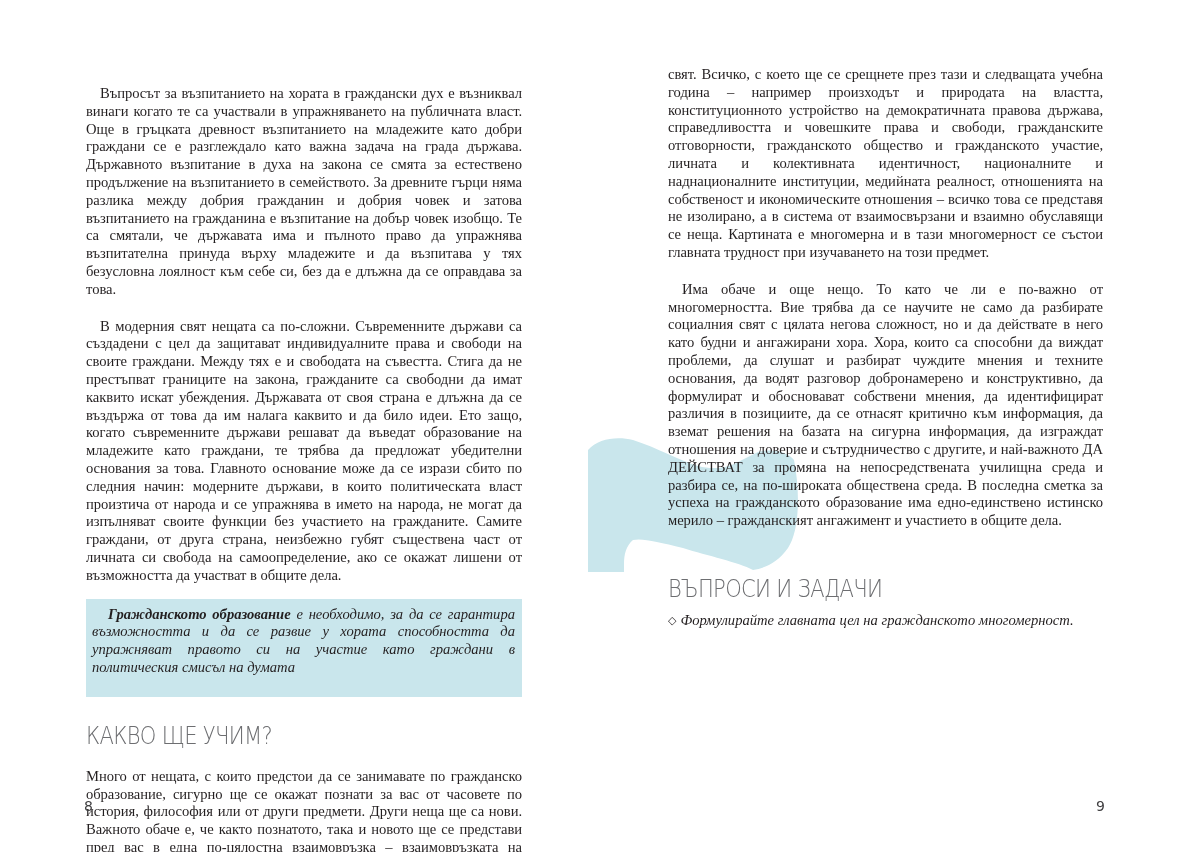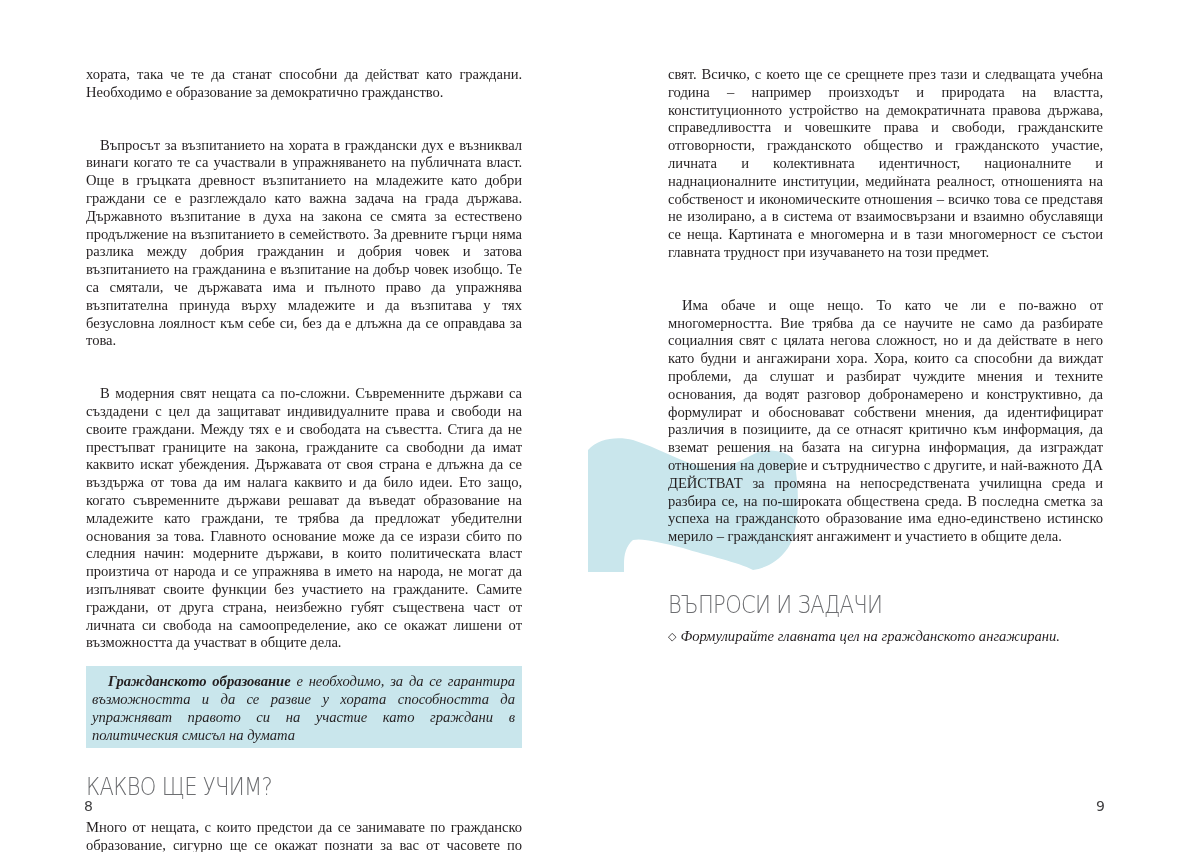--- a/index.html
+++ b/index.html
@@ -12,25 +12,25 @@
     .page-left .col { left: 86px; width: 436px; top: 66px; }
     .page-right .col { left: 80px; width: 435px; top: 66px; }
     p.body {
       font-size: 14.6px;
       line-height: 17.8px;
       text-align: justify;
       text-align-last: left;
       hyphens: manual;
       letter-spacing: -0.05px;
     }
-    p.indent { text-indent: 14px; margin-top: 16px; }
+    p.indent { text-indent: 14px; }
     .gap { height: 19px; }
     .note-box {
       background: #c9e6ec;
-      padding: 7px 7px 4px 6px;
+      padding: 7px 7px 20px 6px;
       margin-top: 14px;
       font-style: italic;
       font-size: 14.6px;
       line-height: 17.8px;
       text-align: justify;
       text-align-last: left;
       text-indent: 16px;
     }
     .note-box b { font-weight: bold; }
     .section-heading {
@@ -64,37 +64,36 @@
       line-height: 17.8px;
       margin-bottom: 16px;
     }
     .diamond { font-style: normal; font-family: "DejaVu Sans", sans-serif; font-size: 11px; margin-right: 4px; position: relative; top: -1px; }
   </style>
 </head>
 <body>
 
 <div class="page page-left">
   <div class="col">
-    <p class="body">хората, така че те да станат способни да действат като граждани. Необ­ходимо е образование за демократично гражданство.</p>
     <div class="gap"></div>
     <p class="body indent">Въпросът за възпитанието на хората в граждански дух е възниквал ви­наги когато те са участвали в упражняването на публичната власт. Още в гръцката древност възпитанието на младежите като добри граждани се е разглеждало като важна задача на града държава. Държавното въз­питание в духа на закона се смята за естествено продължение на възпи­танието в семейството. За древните гърци няма разлика между добрия гражданин и добрия човек и затова възпитанието на гражданина е въз­питание на добър човек изобщо. Те са смятали, че държавата има и пъл­ното право да упражнява възпитателна принуда върху младежите и да възпитава у тях безусловна лоялност към себе си, без да е длъжна да се оправдава за това.</p>
     <div class="gap"></div>
     <p class="body indent">В модерния свят нещата са по-сложни. Съвременните държави са съз­дадени с цел да защитават индивидуалните права и свободи на своите граждани. Между тях е и свободата на съвестта. Стига да не престъп­ват границите на закона, гражданите са свободни да имат каквито искат убеждения. Държавата от своя страна е длъжна да се въздържа от това да им налага каквито и да било идеи. Ето защо, когато съвременните дър­жави решават да въведат образование на младежите като граждани, те трябва да предложат убедителни основания за това. Главното основание може да се изрази сбито по следния начин: модерните държави, в кои­то политическата власт произтича от народа и се упражнява в името на народа, не могат да изпълняват своите функции без участието на граж­даните. Самите граждани, от друга страна, неизбежно губят съществена част от личната си свобода на самоопределение, ако се окажат лишени от възможността да участват в общите дела.</p>
     <div class="note-box"><b>Гражданското образование</b><span> е необходимо, за да се гарантира възможността и да се развие у хората способността да упражня­ват правото си на участие като граждани в политическия смисъл на думата</span></div>
     <div class="section-heading heading-what">КАКВО ЩЕ УЧИМ?</div>
     <p class="body">Много от нещата, с които предстои да се занимавате по гражданско об­разование, сигурно ще се окажат познати за вас от часовете по история, философия или от други предмети. Други неща ще са нови. Важното оба­че е, че както познатото, така и новото ще се представи пред вас в една по-цялостна взаимовръзка – взаимовръзката на съвременния социален</p>
   </div>
   <div class="page-number">8</div>
 </div>
 
 <div class="page page-right">
   <svg class="deco-shape" viewBox="0 0 220 150">
     <path fill="#c9e6ec" d="M0,20 C10,8 30,6 45,10 C70,18 90,30 110,36 C125,40 140,38 150,32 L170,22 C185,18 200,22 206,30 C212,60 212,100 200,118 C190,132 178,138 165,140 C150,132 120,126 95,118 C70,112 55,108 45,110 C38,116 36,124 36,135 L36,142 L0,142 Z"></path>
   </svg>
   <div class="col">
     <p class="body">свят. Всичко, с което ще се срещнете през тази и следващата учебна го­дина – например произходът и природата на властта, конституционно­то устройство на демократичната правова държава, справедливостта и човешките права и свободи, гражданските отговорности, гражданското общество и гражданското участие, личната и колективната идентичност, националните и наднационалните институции, медийната реалност, от­ношенията на собственост и икономическите отношения – всичко това се представя не изолирано, а в система от взаимосвързани и взаимно обуславящи се неща. Картината е многомерна и в тази многомерност се състои главната трудност при изучаването на този предмет.</p>
     <div class="gap"></div>
     <p class="body indent">Има обаче и още нещо. То като че ли е по-важно от многомерността. Вие трябва да се научите не само да разбирате социалния свят с цялата негова сложност, но и да действате в него като будни и ангажирани хора. Хора, кои­то са способни да виждат проблеми, да слушат и разбират чуждите мнения и техните основания, да водят разговор добронамерено и конструктивно, да формулират и обосновават собствени мнения, да идентифицират различия в позициите, да се отнасят критично към информация, да вземат решения на базата на сигурна информация, да изграждат отношения на доверие и сътрудничество с другите, и най-важното ДА ДЕЙСТВАТ за промяна на непосредствената училищна среда и разбира се, на по-широката общест­вена среда. В последна сметка за успеха на гражданското образование има едно-единствено истинско мерило – гражданският ангажимент и участието в общите дела.</p>
     <div class="section-heading questions-heading">ВЪПРОСИ И ЗАДАЧИ</div>
-    <div class="question"><span class="diamond">◇</span><span>Формулирайте главната цел на гражданското ангажирани.</span></div>
+    <div class="question"><span class="diamond">◇</span><span>Формулирайте главната цел на гражданското многомерност.</span></div>
   </div>
   <div class="page-number">9</div>
 </div>
 
 </body></html>

